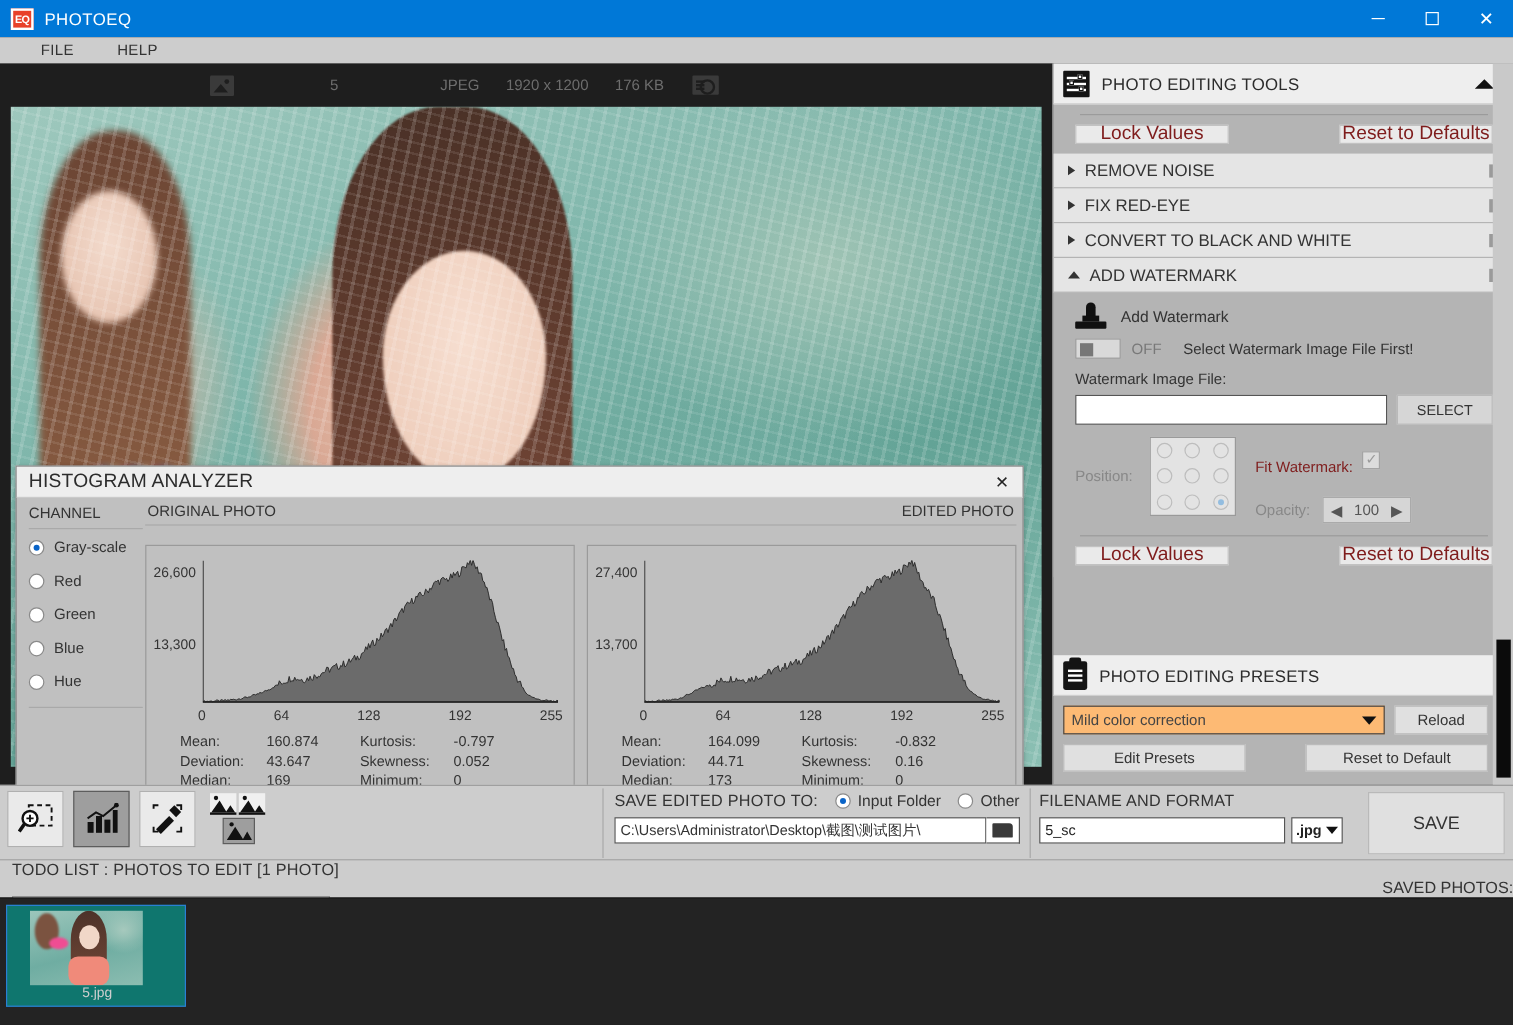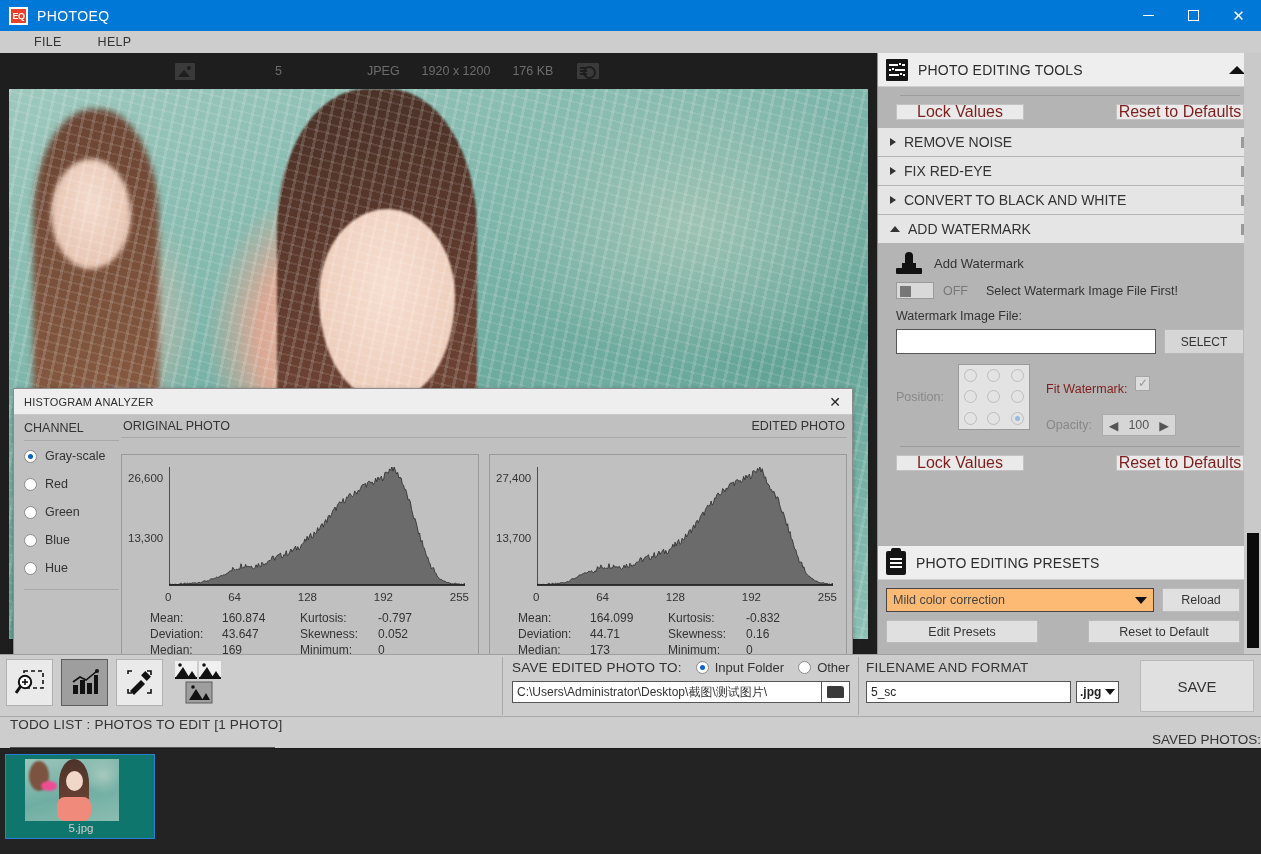--- a/index.html
+++ b/index.html
@@ -129,21 +129,21 @@
   
   .histdlg{
     position:absolute; left:13px; top:335px; width:840px; height:270px;
     background:#c0c0c0; border:1px solid #8c8c8c;
     box-shadow:0 1px 4px rgba(0,0,0,.35);
   }
   .hist-title{
     height:26px; background:#eeeeee; display:flex; align-items:center;
     padding:0 6px 0 10px; border-bottom:1px solid #cacaca;
   }
-  .hist-title .t{ font-size:11px; color:#2c2c2c; letter-spacing:.2px; }
+  .hist-title .t{ font-size:16px; color:#2c2c2c; letter-spacing:.2px; }
   .hist-close{ margin-left:auto; width:22px; text-align:center; font-size:14px; color:#222; }
   .hist-body{ display:flex; height:243px; }
   .hist-left{ width:107px; padding:6px 0 0 10px; }
   .hl-head{ font-size:12.5px; color:#333; padding-bottom:5px; border-bottom:1px solid #a9a9a9;
             width:95px; }
   .radiorow{ display:flex; align-items:center; height:26px; margin-top:2px; }
   .radio{ width:13px; height:13px; border-radius:50%; border:1px solid #8a8a8a; background:#fff;
           position:relative; margin-right:8px; }
   .radio.on:after{ content:""; position:absolute; left:3px; top:3px; width:5px; height:5px;
           border-radius:50%; background:#0a64c8; }

